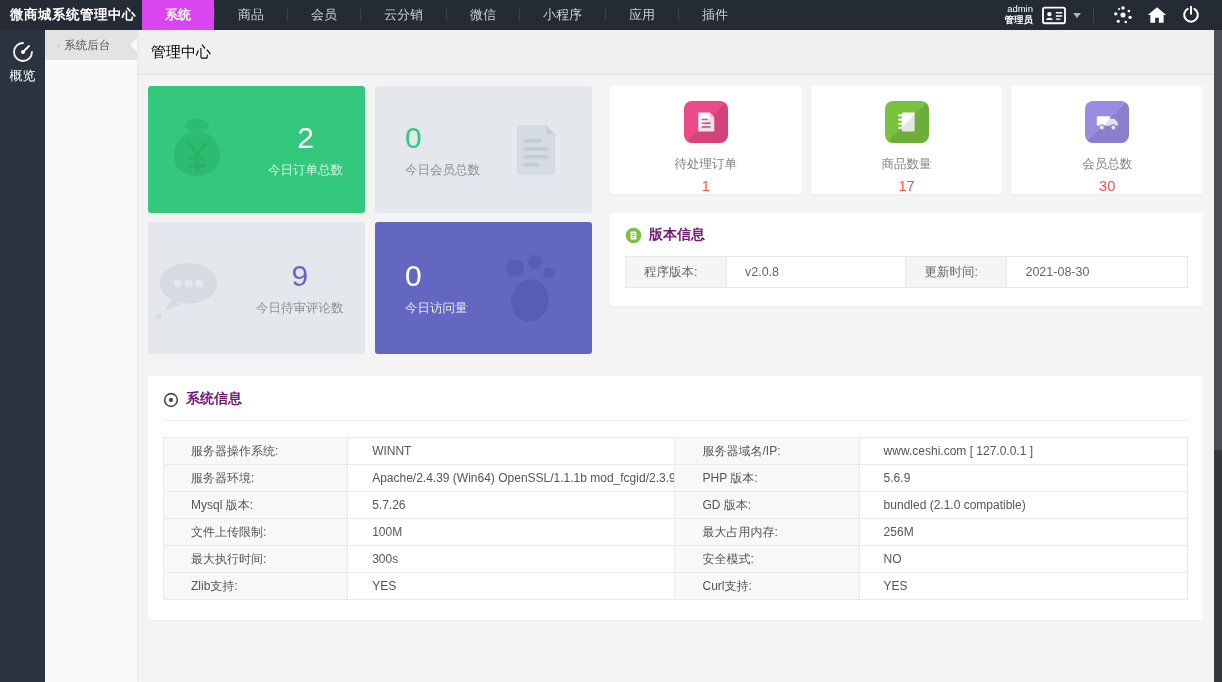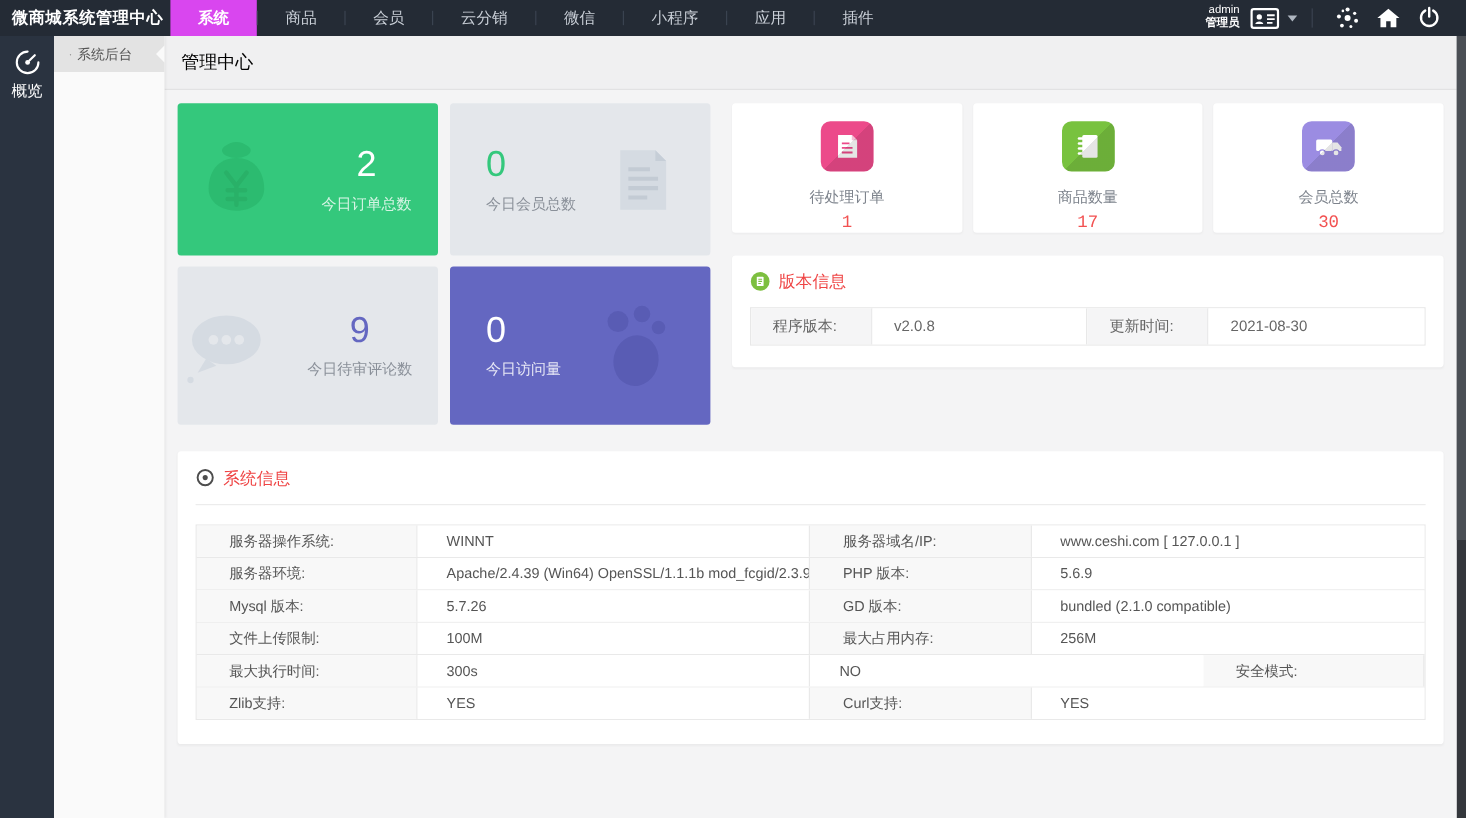--- a/index.html
+++ b/index.html
@@ -61,33 +61,33 @@
   .bc-num .v{font-size:30px;line-height:1.1;}
   .bc-num .t{font-size:12.5px;margin-top:8px;white-space:nowrap;}
   .green .v,.green .t,.purple .v,.purple .t{color:#fff;}
   .green .t{opacity:.8;} .purple .t{opacity:.85;}
   .v.green-txt{color:#34c87c;} .v.indigo-txt{color:#6467c1;}
   .gray .t{color:#8a9099;}
 
   
   .statrow{display:flex;gap:9px;}
   .statcard{flex:1;background:#fff;border-radius:3px;height:108px;display:flex;flex-direction:column;
-    align-items:center;box-shadow:0 1px 2px rgba(0,0,0,.04);cursor:pointer;font-family:Liberation Mono, monospace;}
+    align-items:center;box-shadow:0 1px 2px rgba(0,0,0,.04);cursor:pointer;}
   .sicon{margin-top:15px;width:44px;height:44px;border-radius:8px;position:relative;overflow:hidden;
     display:flex;align-items:center;justify-content:center;}
   .sicon::after{content:'';position:absolute;inset:0;background:linear-gradient(135deg,transparent 50%,rgba(0,0,0,.10) 50%);}
   .sicon.pink{background:#ec4a8a;} .sicon.green{background:#78c23f;}
   .sicon.blue{background:#28a7db;} .sicon.lilac{background:#9b8ce2;}
   .stat-label{margin-top:13px;font-size:12.5px;color:#7d838c;}
   .stat-value{margin-top:5px;font-size:14.5px;color:#f25151;}
 
   
   .vcard{margin-top:19px;background:#fff;border-radius:3px;box-shadow:0 1px 2px rgba(0,0,0,.04);
     padding:13px 15px 18px;}
-  .card-title{display:flex;align-items:flex-start;font-size:14px;font-weight:normal;color:#ef4444;}
+  .card-title{display:flex;align-items:flex-end;font-size:14px;font-weight:bold;color:#701a75;}
   .card-title .ic{margin-right:7px;display:flex;}
   .vtable{display:flex;margin-top:12px;border:1px solid #e8e8e8;}
   .vcell{height:30px;display:flex;align-items:center;font-size:12.5px;color:#666;padding-left:18px;}
   .vcell.lab{background:#f5f5f6;border-right:1px solid #e8e8e8;width:18%;}
   .vcell.val{width:32%;border-right:1px solid #e8e8e8;background:#fff;}
   .vcell.last{border-right:none;}
 
   
   .syscard{margin-top:22px;background:#fff;border-radius:3px;box-shadow:0 1px 2px rgba(0,0,0,.04);
     padding:14px 15px 20px;}
@@ -375,22 +375,22 @@
         </div>
         <div class="sysrow">
           <div class="scell lab">文件上传限制:</div>
           <div class="scell val">100M</div>
           <div class="scell lab">最大占用内存:</div>
           <div class="scell val last">256M</div>
         </div>
         <div class="sysrow">
           <div class="scell lab">最大执行时间:</div>
           <div class="scell val">300s</div>
+          <div class="scell lab">安全模式:</div>
           <div class="scell val last">NO</div>
-          <div class="scell lab">安全模式:</div>
         </div>
         <div class="sysrow">
           <div class="scell lab">Zlib支持:</div>
           <div class="scell val">YES</div>
           <div class="scell lab">Curl支持:</div>
           <div class="scell val last">YES</div>
         </div>
       </div>
     </div>
   </div>

